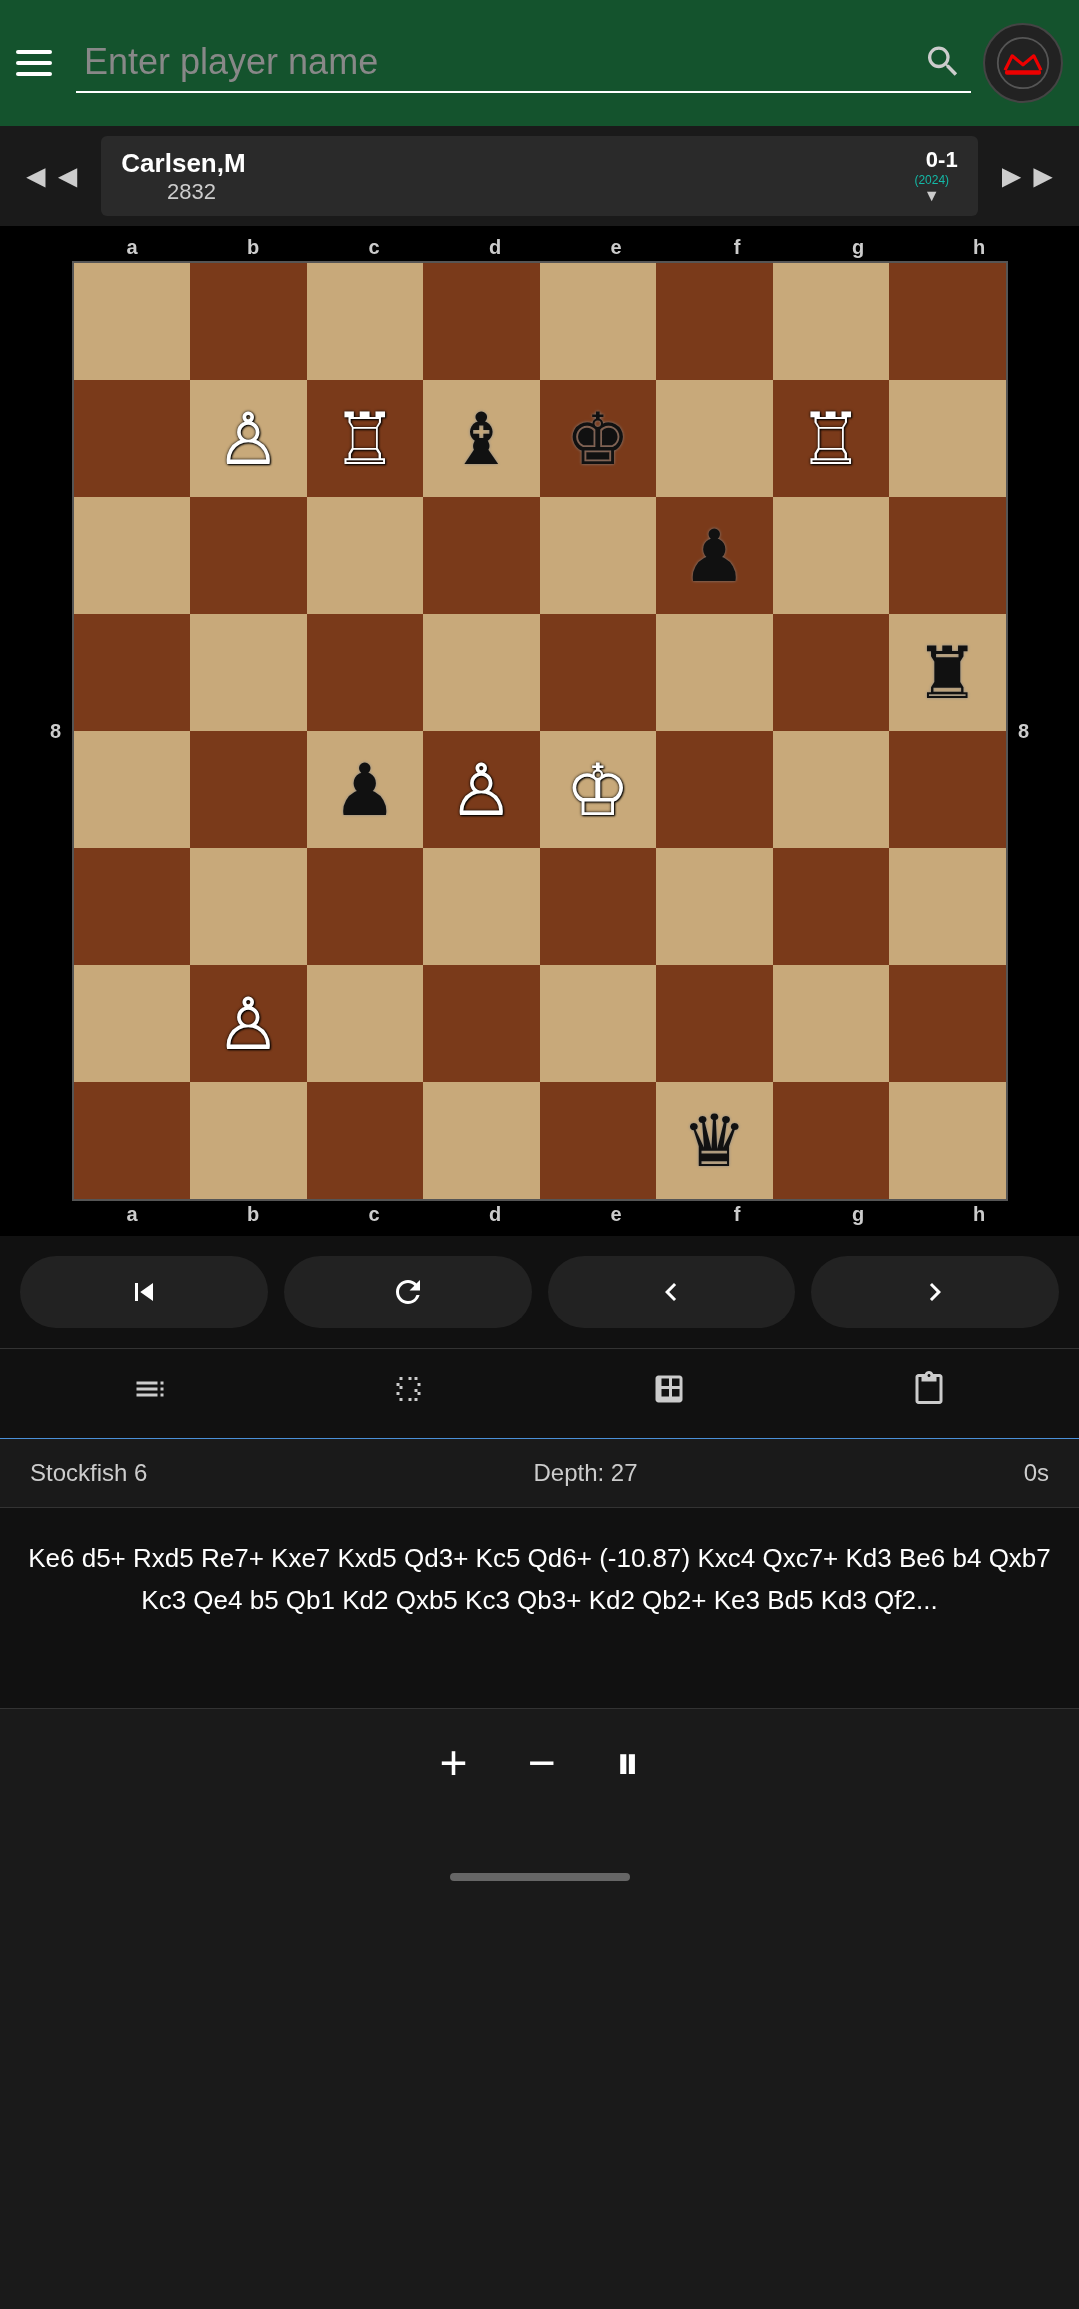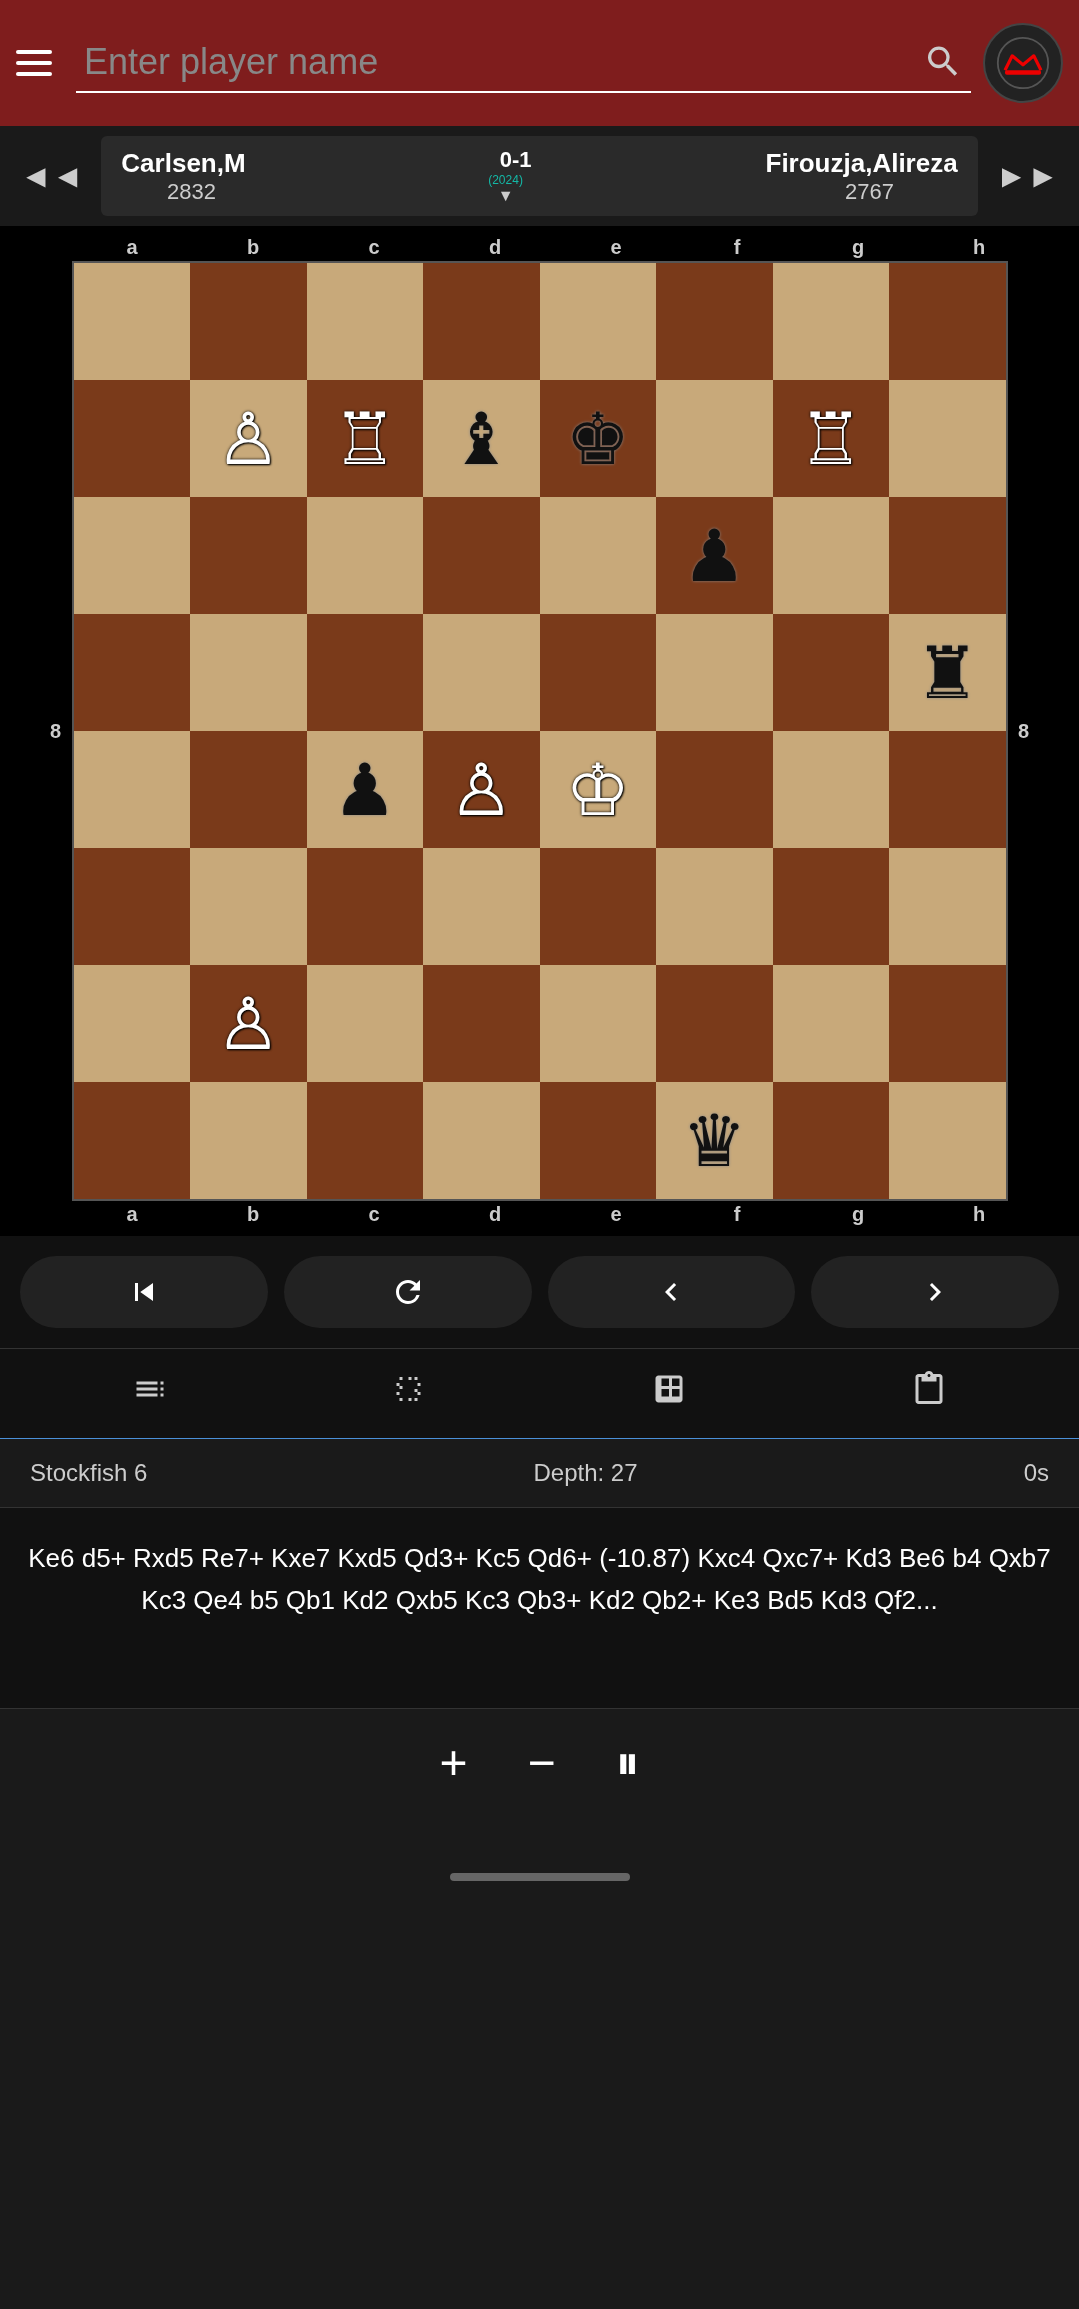--- a/index.html
+++ b/index.html
@@ -10,21 +10,21 @@
       font-family: Arial, sans-serif;
       width: 1079px;
       min-height: 2309px;
       overflow-x: hidden;
     }
 
     
     .header {
       display: flex;
       align-items: center;
-      background: #7f1d1d;
+      background: #14532d;
       padding: 18px 16px;
       gap: 12px;
       height: 126px;
     }
     .hamburger-icon {
       width: 48px;
       height: 48px;
       display: flex;
       flex-direction: column;
       justify-content: center;
@@ -338,24 +338,20 @@
   <div class="game-details">
     <div class="player-info">
       <span class="player-name">Carlsen,M</span>
       <span class="player-rating">2832</span>
     </div>
     <div class="game-result-center">
       <span class="game-result">0-1</span>
       <span class="game-year">(2024)</span>
       <span class="dropdown-arrow">▼</span>
     </div>
-    <div class="player-info">
-      <span class="player-name">Firouzja,Alireza</span>
-      <span class="player-rating">2767</span>
-    </div>
   </div>
   <button class="nav-arrow-btn">►►</button>
 </div>
 
 <div class="board-container">
   <div class="board-wrapper">
 
     <div class="board-labels-top">
       <span>a</span>
       <span>b</span>

